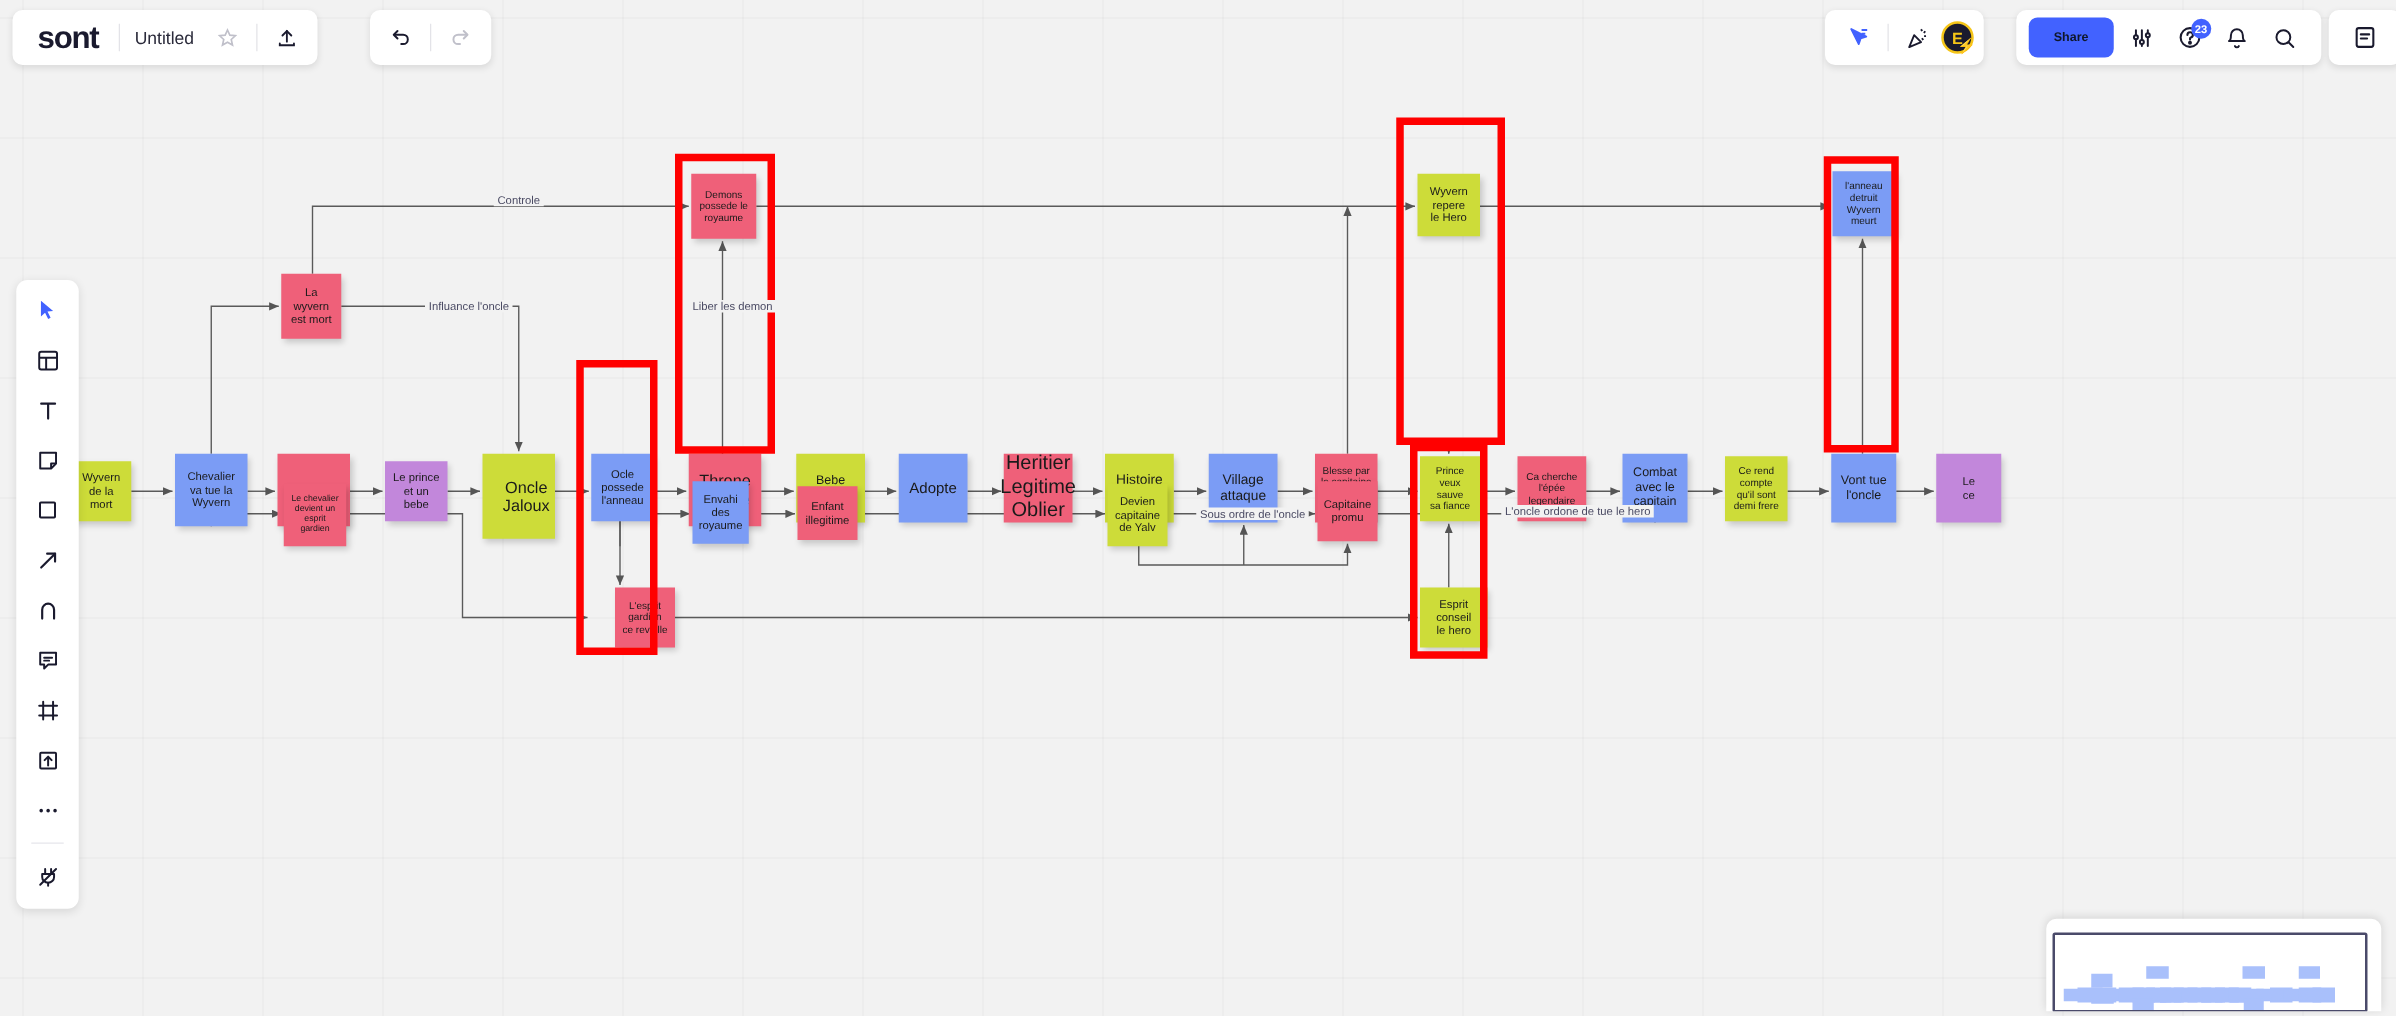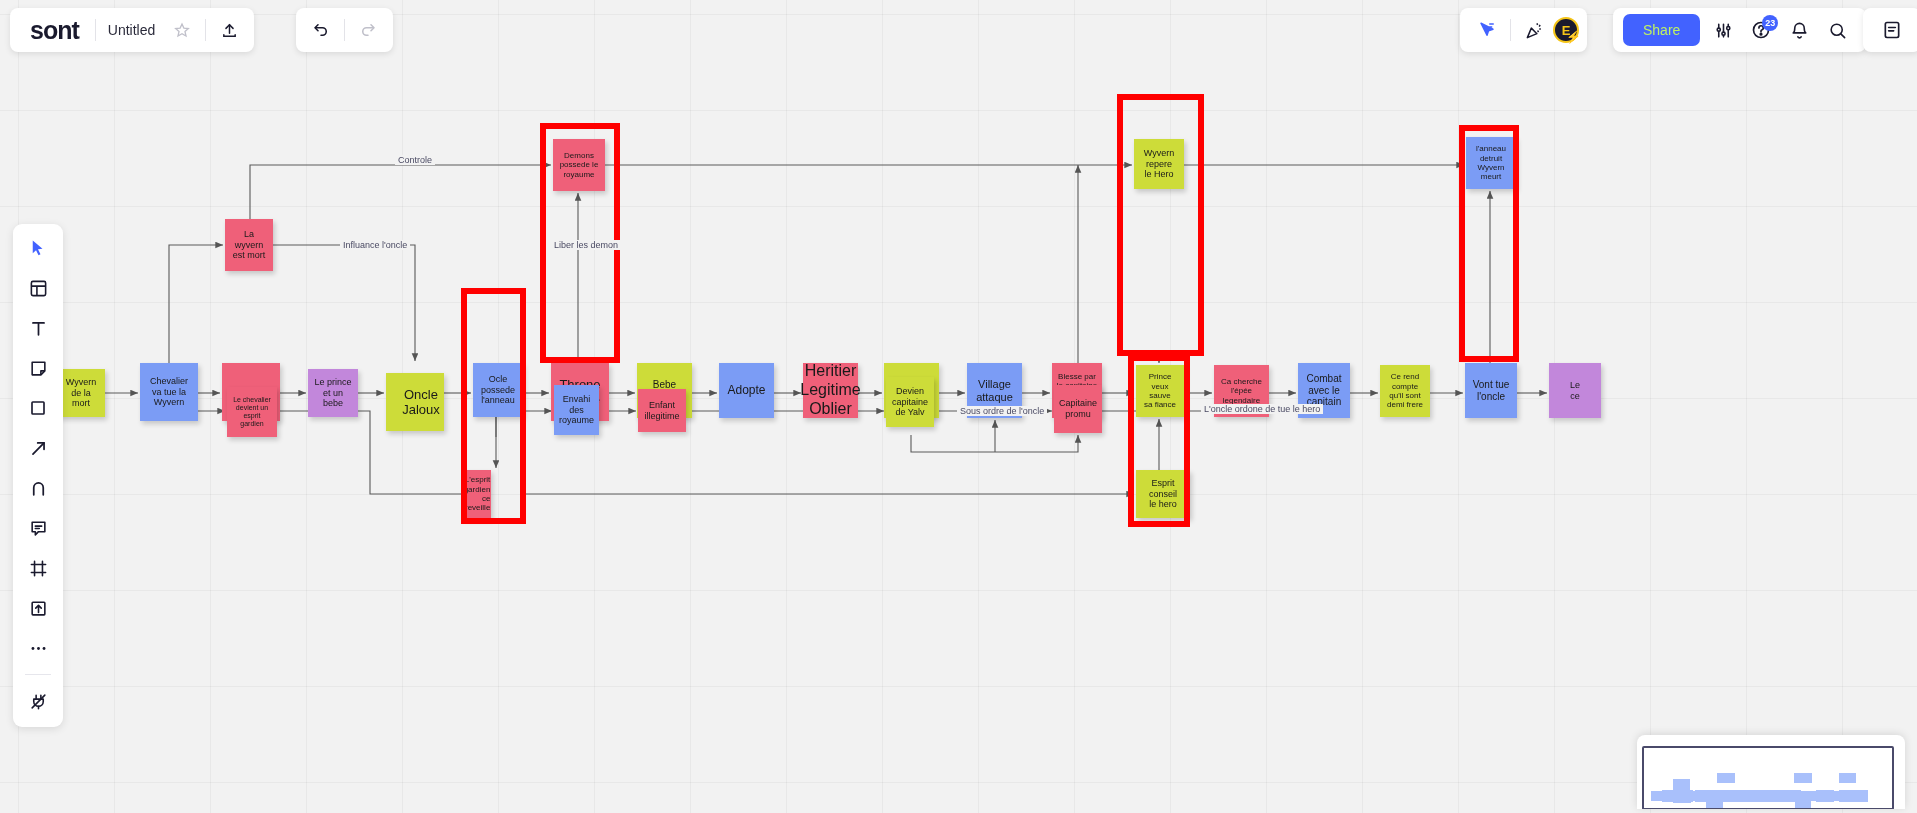--- a/index.html
+++ b/index.html
@@ -78,22 +78,22 @@
   }
   .vdiv { width: 1px; height: 22px; background: #e3e3e8; margin: 0 4px; }
   .title { font-size: 14px; color: #2a2a3a; padding: 0 8px; }
   .ibtn {
     width: 38px; height: 34px;
     display: flex; align-items: center; justify-content: center;
     border-radius: 6px; cursor: pointer; color: #1a1a2e;
   }
   .ibtn.dim { color: #c0c0ca; }
   .share {
-    background: #4262ff; color: #bef264;
-    font-size: 14px; font-weight: 400;
+    background: #4262ff; color: #0f172a;
+    font-size: 10px; font-weight: 700;
     border: none; border-radius: 7px;
     height: 32px; padding: 0 20px; margin-right: 4px; cursor: pointer;
   }
   .badge {
     position: absolute; top: 2px; right: 2px;
     background: #4262ff; color: #fff;
     font-size: 9px; font-weight: 700;
     min-width: 16px; height: 16px; border-radius: 8px;
     display: flex; align-items: center; justify-content: center;
     padding: 0 3px;
@@ -225,21 +225,21 @@
         <div class="note green" style="left: 57px; top: 369px; width: 48px; height: 48px; font-size: 9px;">Wyvern
 de la
 mort</div>
         <div class="note blue" style="left: 140px; top: 363px; width: 58px; height: 58px; font-size: 9px;">Chevalier
 va tue la
 Wyvern</div>
         <div class="note red" style="left: 222px; top: 363px; width: 58px; height: 58px; font-size: 11px;">Légende</div>
         <div class="note purple" style="left: 308px; top: 369px; width: 50px; height: 48px; font-size: 9px;">Le prince
 et un
 bebe</div>
-        <div class="note green" style="left: 386px; top: 373px; width: 58px; height: 58px; font-size: 13px; padding-left: 16px;">Oncle
+        <div class="note green" style="left: 386px; top: 363px; width: 58px; height: 68px; font-size: 13px; padding-left: 16px;">Oncle
 Jaloux</div>
         <div class="note blue" style="left: 473px; top: 363px; width: 50px; height: 54px; font-size: 9px;">Ocle
 possede
 l'anneau</div>
         <div class="note red" style="left: 551px; top: 363px; width: 58px; height: 58px; font-size: 13px;">Throne
 usurpe</div>
         <div class="note green" style="left: 637px; top: 363px; width: 55px; height: 55px; font-size: 10px;">Bebe
 Orphelin</div>
         <div class="note blue" style="left: 719px; top: 363px; width: 55px; height: 55px; font-size: 12px;">Adopte</div>
         <div class="note red" style="left: 803px; top: 363px; width: 55px; height: 55px; font-size: 16px;">Heritier
@@ -286,26 +286,26 @@
 est mort</div>
         <div class="note red" style="left: 227px; top: 387px; width: 50px; height: 50px; font-size: 7px;">Le chevalier
 devient un
 esprit
 gardien</div>
         <div class="note blue" style="left: 554px; top: 385px; width: 45px; height: 50px; font-size: 9px;">Envahi
 des
 royaume</div>
         <div class="note red" style="left: 638px; top: 389px; width: 48px; height: 43px; font-size: 9px;">Enfant
 illegitime</div>
-        <div class="note green" style="left: 886px; top: 377px; width: 48px; height: 50px; font-size: 9px;">Devien
+        <div class="note green" style="left: 886px; top: 387px; width: 48px; height: 50px; font-size: 9px;">Devien
 capitaine
 de Yalv</div>
         <div class="note red" style="left: 1054px; top: 385px; width: 48px; height: 48px; font-size: 9px;">Capitaine
 promu</div>
-        <div class="note red" style="left: 463px; top: 470px; width: 28px; height: 48px; font-size: 8px; text-align: right;">L'esprit
+        <div class="note red" style="left: 492px; top: 470px; width: 48px; height: 48px; font-size: 8px;">L'esprit
 gardien
 ce reveille</div>
         <div class="note green" style="left: 1136px; top: 470px; width: 54px; height: 48px; font-size: 9px;">Esprit
 conseil
 le hero</div>
       </div>
 
     <div id="hl-layer">
         <div class="hl" style="left: 461px; top: 288px; width: 65px; height: 236px;"></div>
         <div class="hl" style="left: 540px; top: 123px; width: 80px; height: 240px;"></div>

